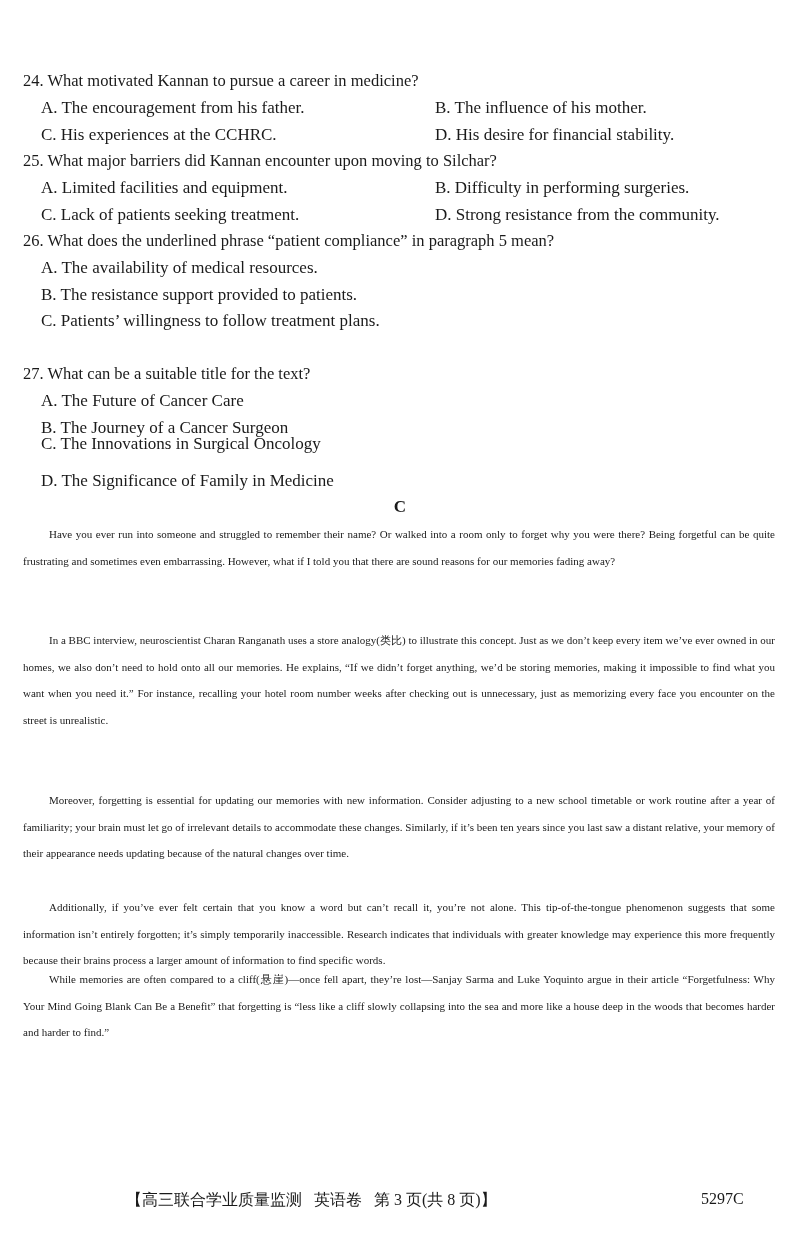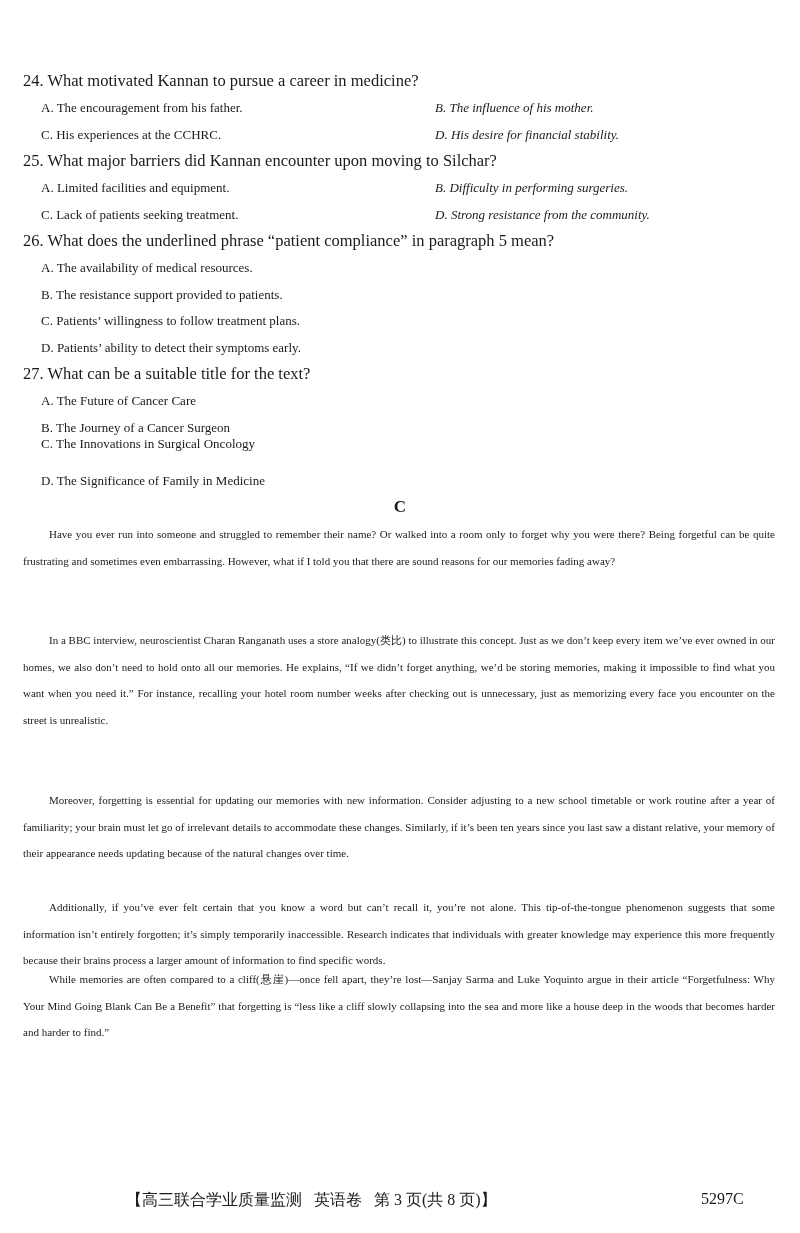--- a/index.html
+++ b/index.html
@@ -3,22 +3,22 @@
 <meta charset="utf-8">
 <style>
   html, body { margin: 0; padding: 0; background: #ffffff; }
   body {
     width: 800px; height: 1233px; position: relative; overflow: hidden;
     font-family: "Liberation Serif", "DejaVu Serif", serif;
     color: #1a1a1a;
   }
   .page { position: absolute; left: 0; top: 0; width: 742px; height: 1233px; margin-top: 11px; }
   .q { position: absolute; left: 23px; font-size: 16.5px; line-height: 20px; white-space: nowrap; }
-  .opt { position: absolute; left: 41px; font-size: 13px; line-height: 20px; white-space: nowrap; }
-  .opt.right { left: 283px; font-style: italic; }
+  .opt { position: absolute; left: 41px; font-size: 17px; line-height: 20px; white-space: nowrap; }
+  .opt.right { left: 283px; }
   .section-title { position: absolute; left: 0; width: 800px; text-align: center; top: 486px; font-weight: bold; font-size: 17px; }
   .para {
     position: absolute; left: 23px; width: 752px; font-size: 11px; line-height: 26.6px;
     text-align: justify; text-indent: 26px; margin: 0;
   }
   .footer { position: absolute; top: 1179px; left: 0; width: 800px; font-size: 16px; }
   .footer .center { position: absolute; left: 126px; white-space: nowrap; }
   .footer .code { position: absolute; left: 701px; white-space: nowrap; }
   .footer b { font-weight: normal; }
 </style>
@@ -36,21 +36,20 @@
   <div class="q" style="top:140px">25. What major barriers did Kannan encounter upon moving to Silchar?</div>
   <div class="opt right" style="top:167px;left:435px">B. Difficulty in performing surgeries.</div>
   <div class="opt" style="top:167px">A. Limited facilities and equipment.</div>
   <div class="opt" style="top:194px">C. Lack of patients seeking treatment.</div>
   <div class="opt right" style="top:194px;left:435px">D. Strong resistance from the community.</div>
 
   <div class="q" style="top:220px">26. What does the underlined phrase “patient compliance” in paragraph 5 mean?</div>
   <div class="opt" style="top:247px">A. The availability of medical resources.</div>
   <div class="opt" style="top:274px">B. The resistance support provided to patients.</div>
   <div class="opt" style="top:300px">C. Patients’ willingness to follow treatment plans.</div>
-  <div class="opt" style="top:327px">D. Patients’ ability to detect their symptoms early.</div>
 
   <div class="q" style="top:353px">27. What can be a suitable title for the text?</div>
   <div class="opt" style="top:380px">A. The Future of Cancer Care</div>
   <div class="opt" style="top:407px">B. The Journey of a Cancer Surgeon</div>
   <div class="opt" style="top:423px">C. The Innovations in Surgical Oncology</div>
   <div class="opt" style="top:460px">D. The Significance of Family in Medicine</div>
 
   <div class="section-title">C</div>
 
   <p class="para" style="top:510px">Have you ever run into someone and struggled to remember their name? Or walked into a room only to forget why you were there? Being forgetful can be quite frustrating and sometimes even embarrassing. However, what if I told you that there are sound reasons for our memories fading away?</p>

